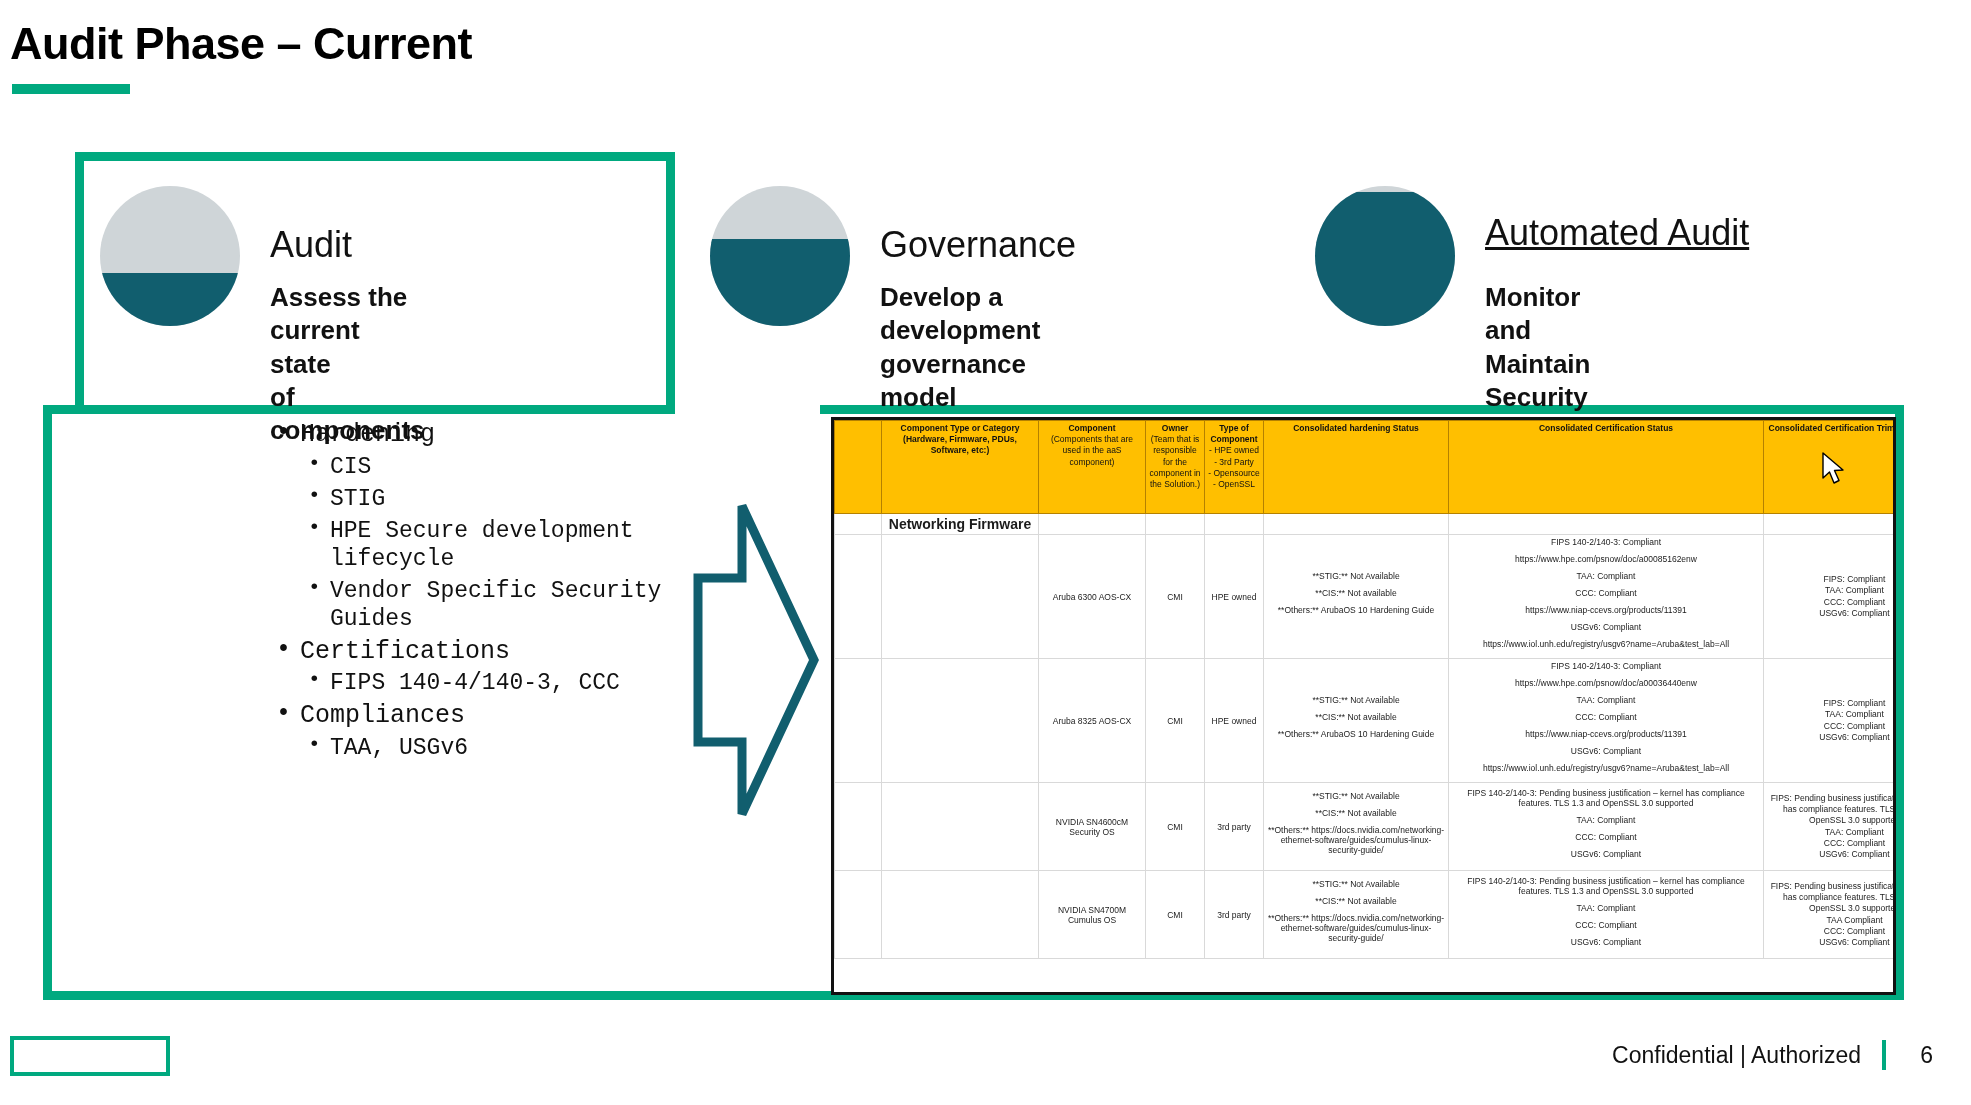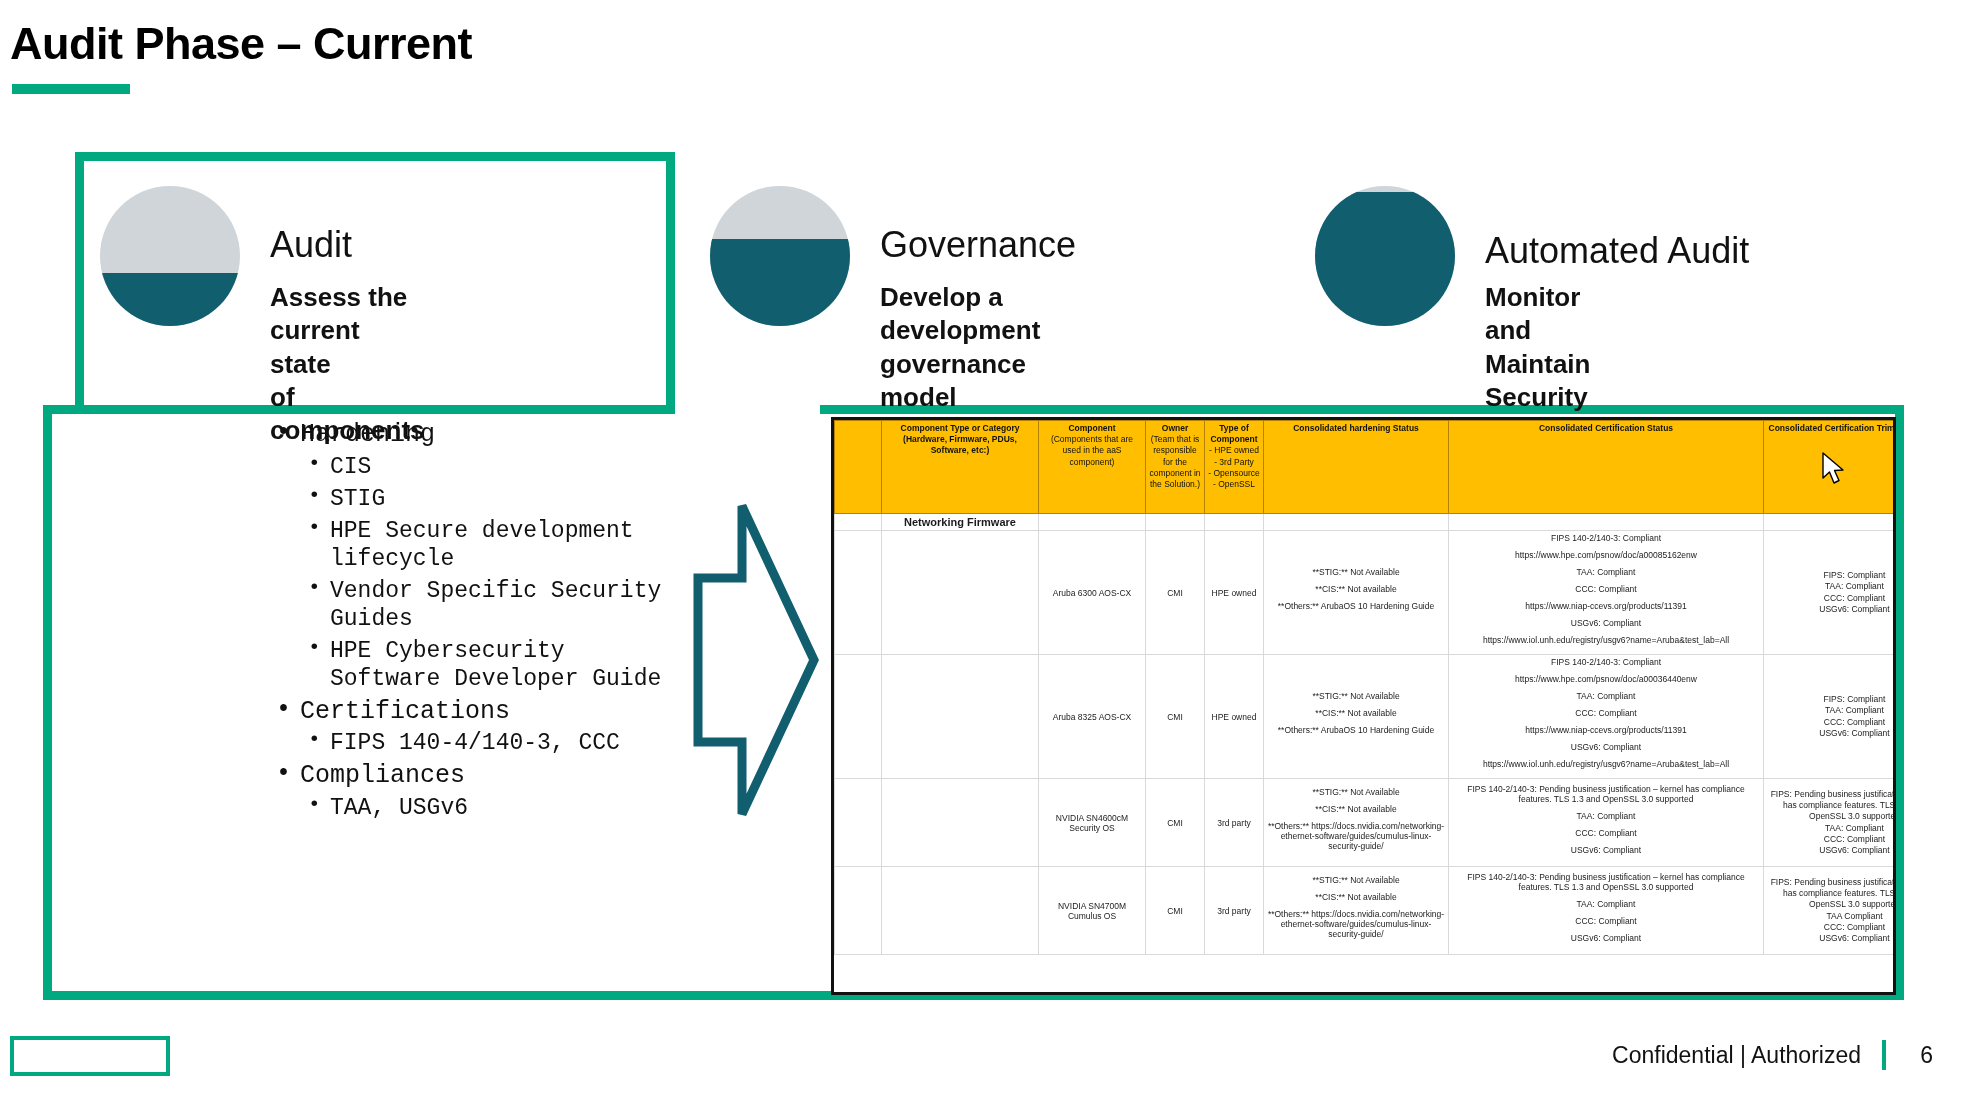--- a/index.html
+++ b/index.html
@@ -55,21 +55,21 @@
   
   #sheet{position:absolute;left:831px;top:417px;width:1065px;height:578px;
     border:3px solid #111;box-sizing:border-box;background:#fff;overflow:hidden;}
   #sheet table{border-collapse:collapse;width:100%;table-layout:fixed;
     font-size:8.5px;color:#1b1b1b;font-family:"Liberation Sans","DejaVu Sans",sans-serif;}
   #sheet td,#sheet th{border:1px solid #d9d9d9;vertical-align:middle;padding:2px 3px;
     word-wrap:break-word;overflow:hidden;text-align:center;}
   #sheet thead th{background:#FFBF00;color:#111;font-weight:bold;font-size:8.5px;
     vertical-align:top;border:1px solid #b58100;height:88px;line-height:1.32;}
   #sheet thead th .sub{font-weight:normal;display:block;}
-  #sheet .rowhdr{font-weight:bold;font-size:11px;}
+  #sheet .rowhdr{font-weight:bold;font-size:14px;}
   #sheet .c0{width:40px;}
   #sheet .c1{width:150px;}
   #sheet .c2{width:100px;}
   #sheet .c3{width:52px;}
   #sheet .c4{width:52px;}
   #sheet .c5{width:178px;}
   #sheet .c6{width:308px;}
   #sheet .c7{width:175px;}
   #sheet .stack p{margin:0 0 7px 0;}
   #sheet .tight p{margin:0;line-height:1.32;}
@@ -121,37 +121,36 @@
   <div class="phase-sub" style="left:170px;top:95px;">
     <div>Develop a development</div>
     <div>governance model</div>
   </div>
 </div>
 
 <div class="phase" id="p3">
   <div class="circle">
     <div class="fill" style="height:96%;bottom:0;"></div>
   </div>
-  <div class="phase-title" style="left:170px;top:44px;">Automated Audit</div>
+  <div class="phase-title" style="left:170px;top:26px;text-decoration:underline;">Automated Audit</div>
   <div class="phase-sub" style="left:170px;top:95px;">
     <div>Monitor and Maintain</div>
     <div>Security</div>
   </div>
 </div>
 
 <div id="bullets">
   <ul>
     <li class="lvl1">
       <span class="btxt">Hardening</span>
       <ul class="sub">
         <li class="lvl2">CIS</li>
         <li class="lvl2">STIG</li>
         <li class="lvl2">HPE Secure development lifecycle</li>
         <li class="lvl2">Vendor Specific Security Guides</li>
-        <li class="lvl2">HPE Cybersecurity Software Developer Guide</li>
       </ul>
     </li>
     <li class="lvl1">
       <span class="btxt">Certifications</span>
       <ul class="sub">
         <li class="lvl2">FIPS 140-4/140-3, CCC</li>
       </ul>
     </li>
     <li class="lvl1">
       <span class="btxt">Compliances</span>

